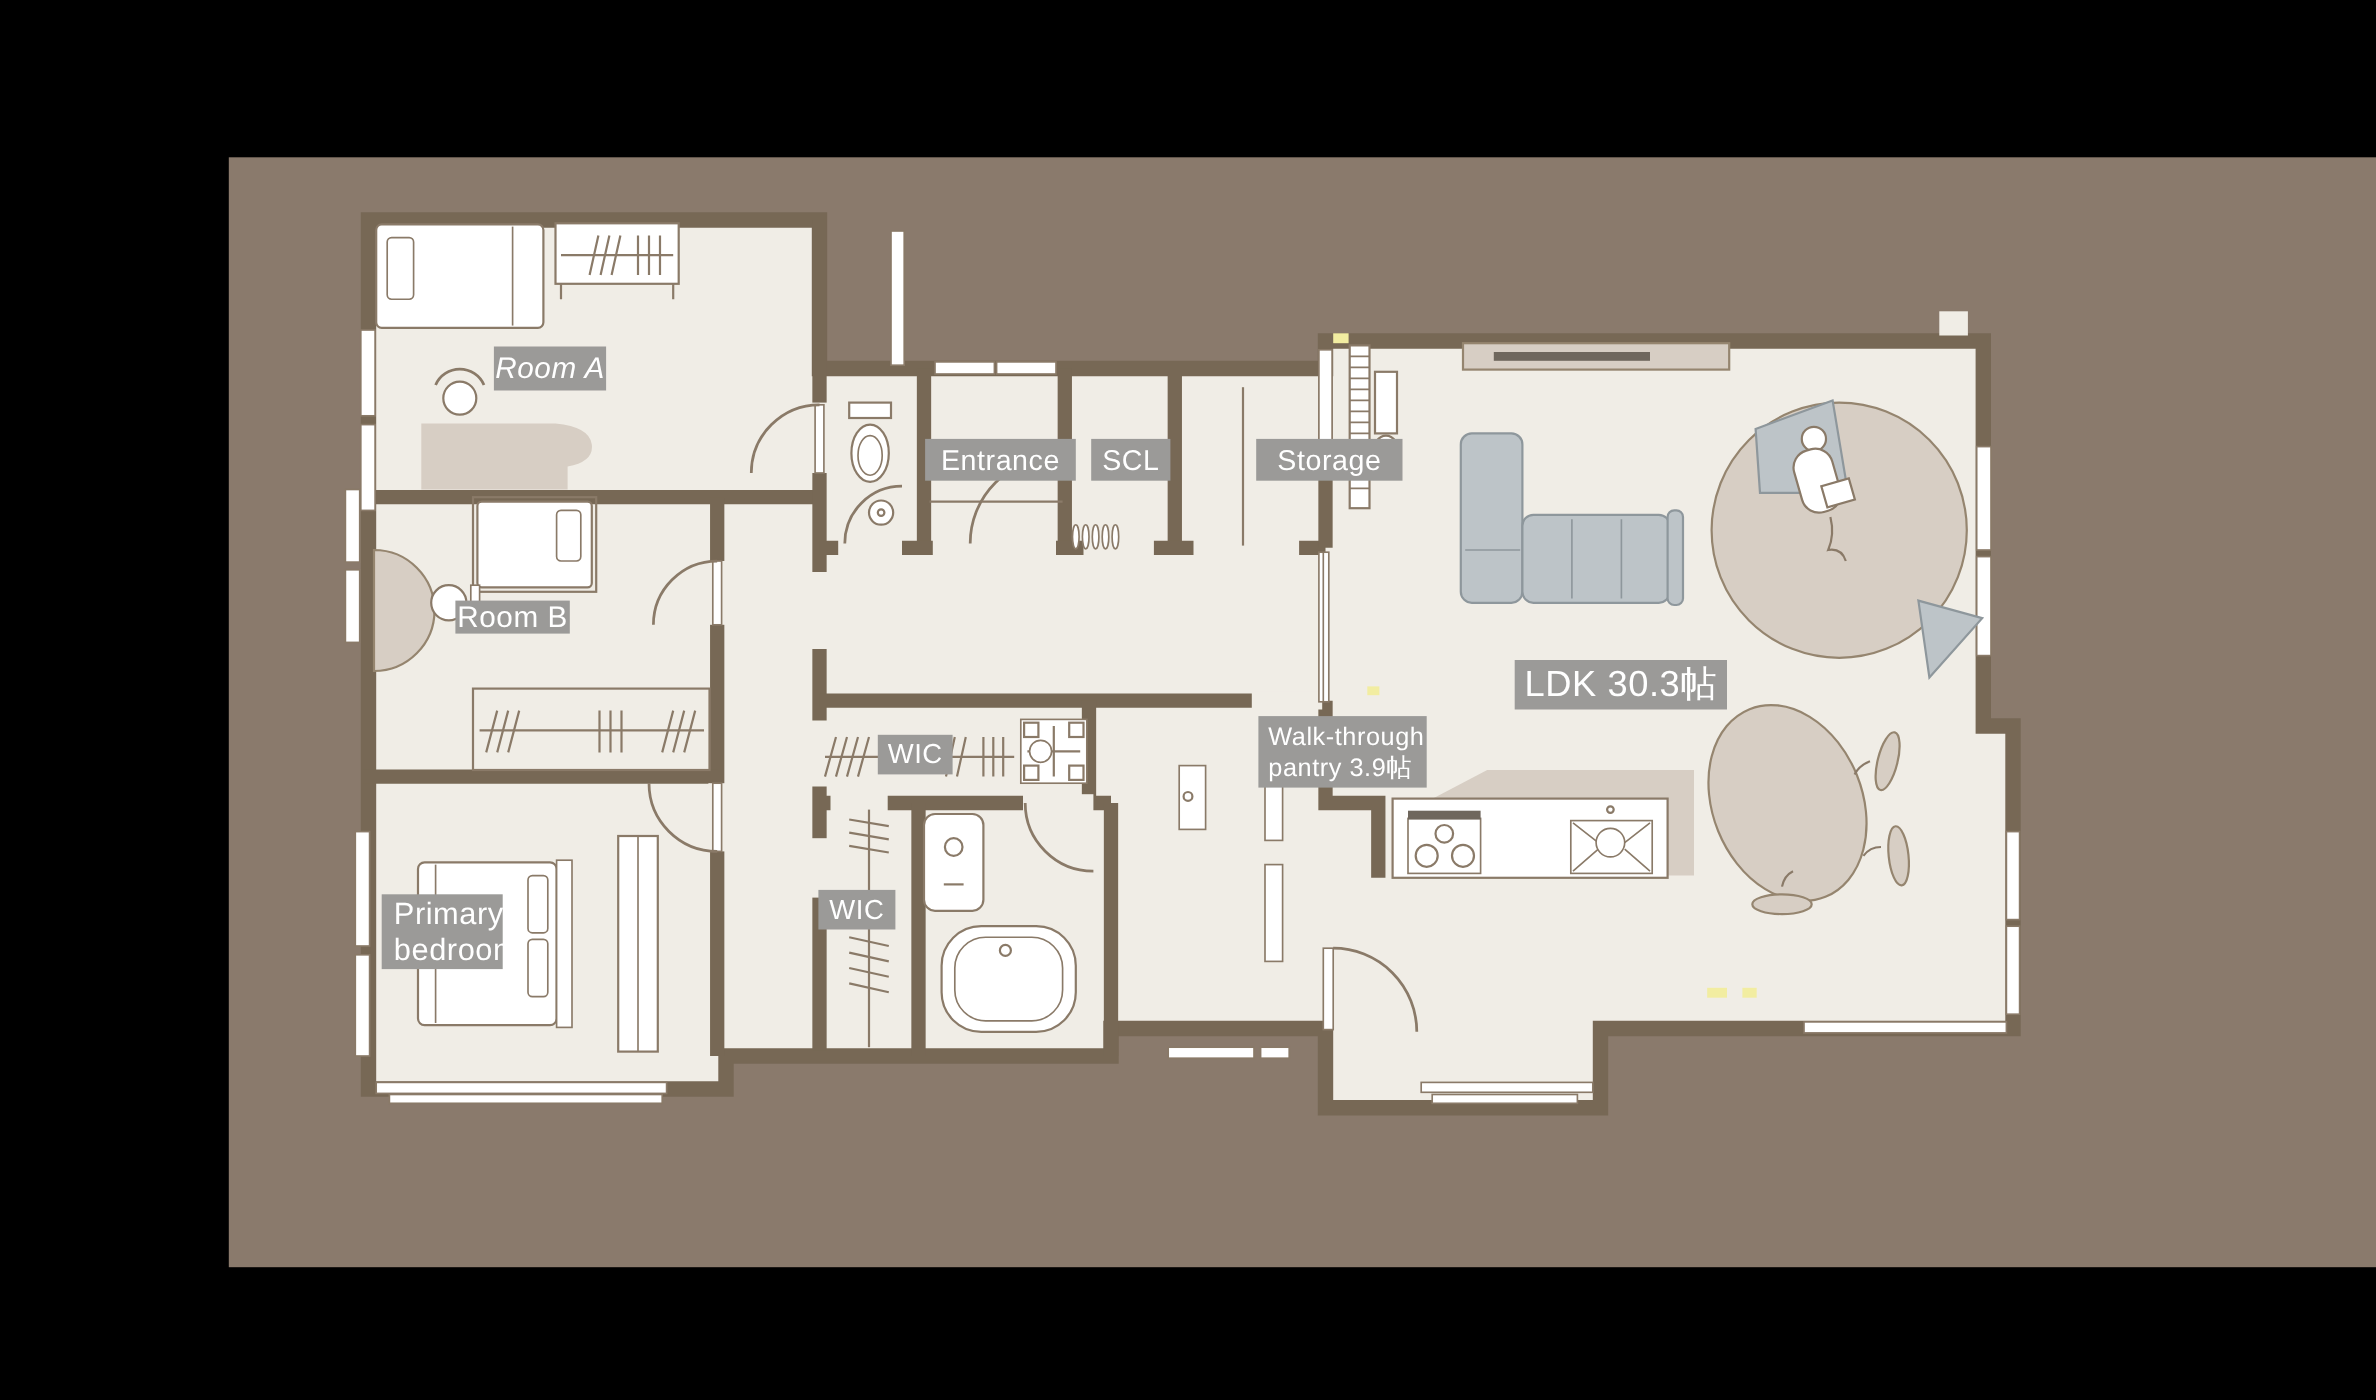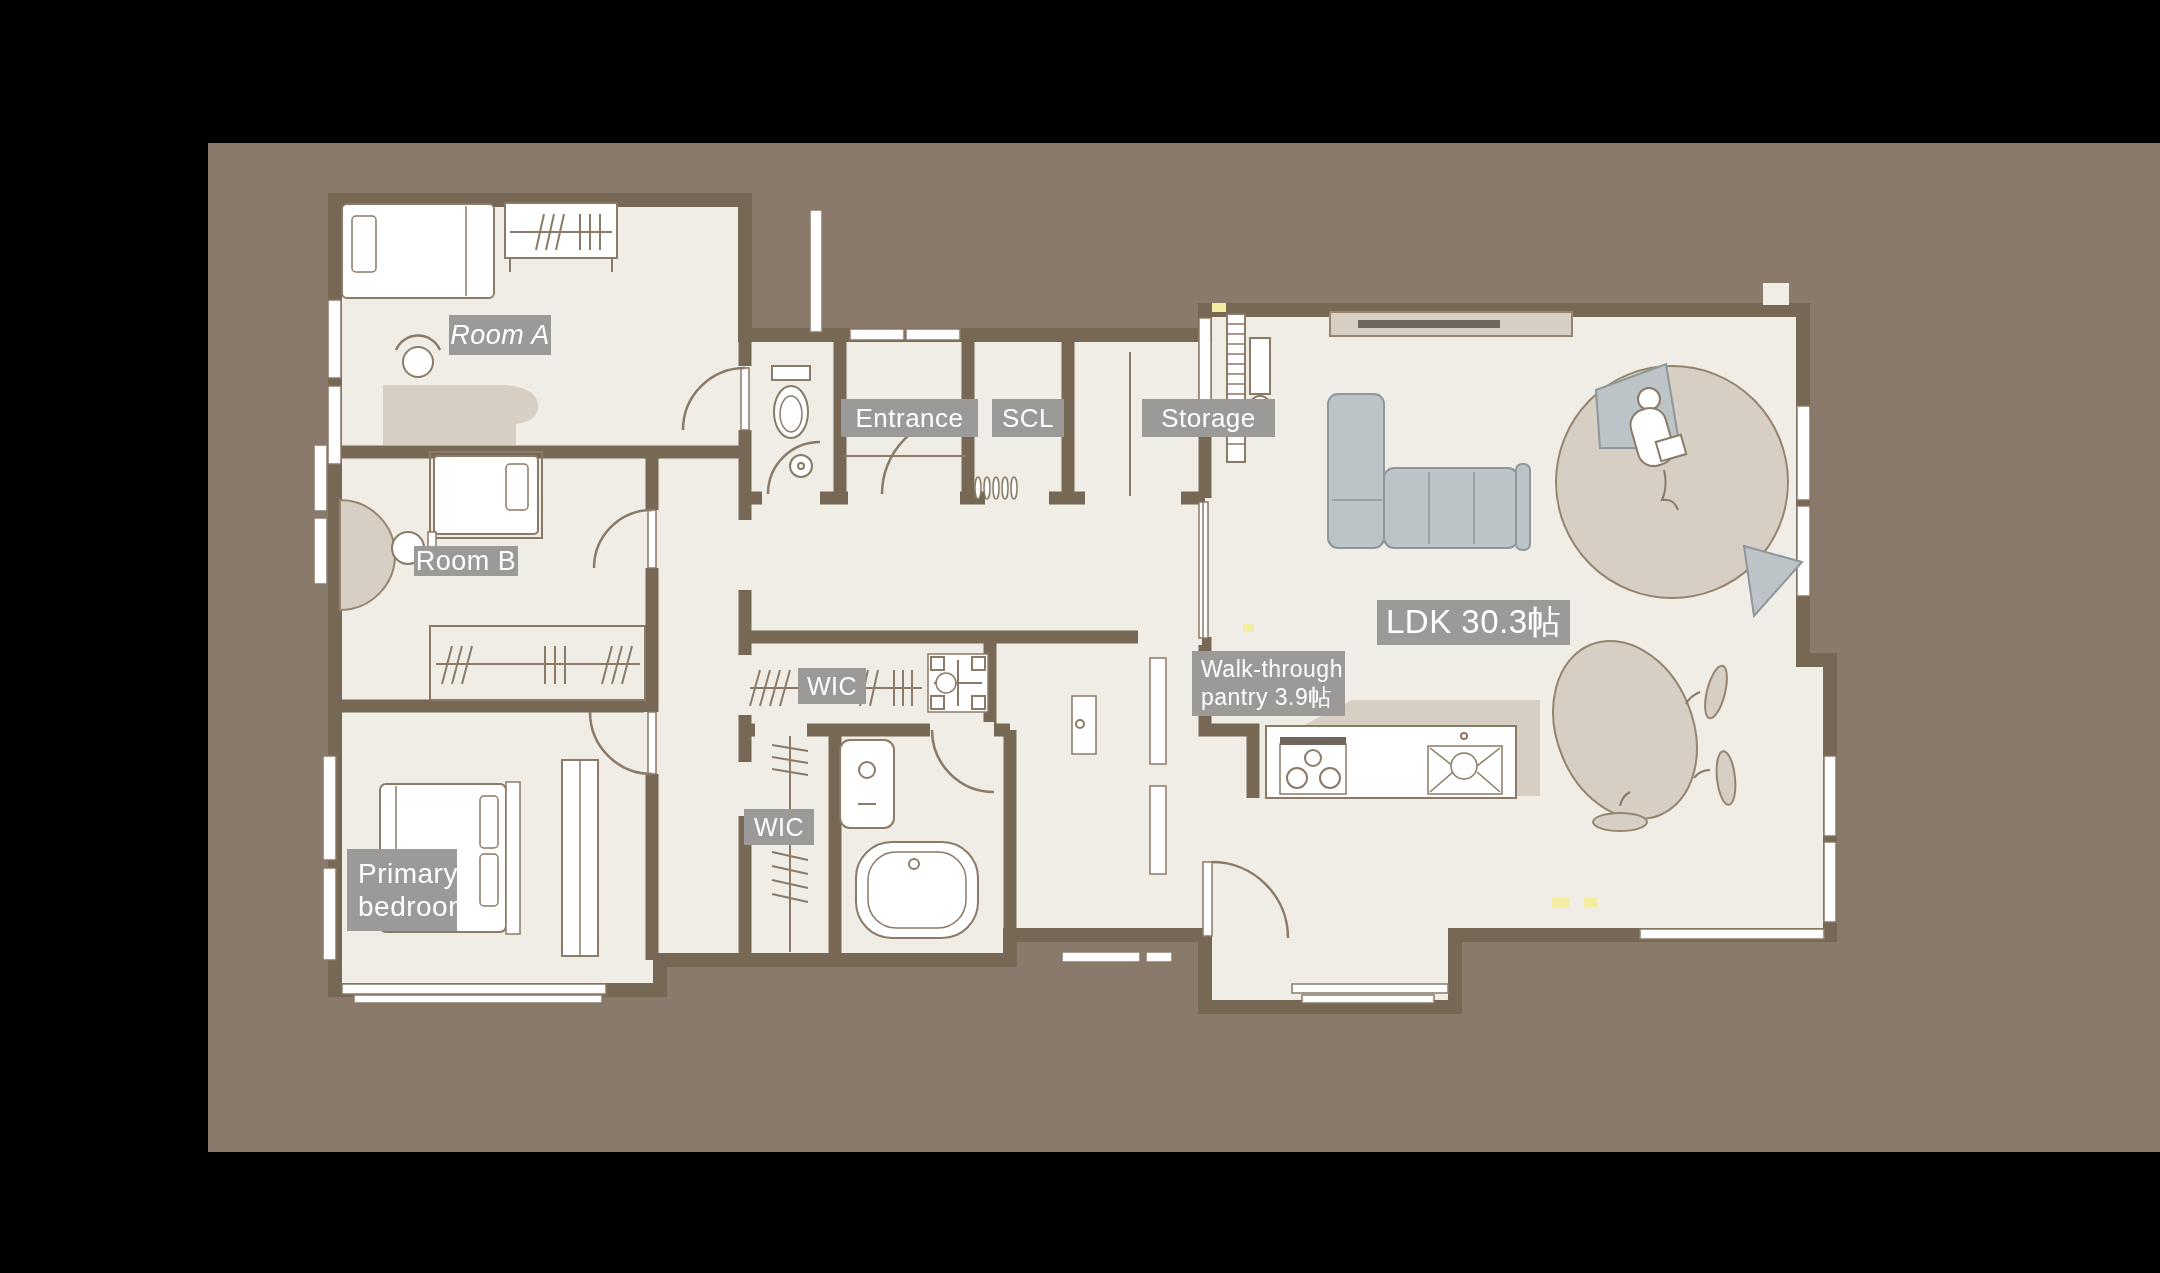--- a/index.html
+++ b/index.html
@@ -284,19 +284,19 @@
       <path class="thin15" d="M 1203,502 V 638"></path>
     </g>
   </svg>
 
   <div class="tag" style="left:449px;top:315px;width:102px;height:40px;font-size:27px;font-style:italic;">Room A</div>
   <div class="tag" style="left:414px;top:546px;width:104px;height:30px;font-size:27px;">Room B</div>
   <div class="tag" style="left:841px;top:399px;width:137px;height:38px;font-size:26px;">Entrance</div>
   <div class="tag" style="left:992px;top:399px;width:72px;height:38px;font-size:26px;">SCL</div>
   <div class="tag" style="left:1130px;top:399px;width:133px;height:38px;font-size:26px;margin-left:12px;">Storage</div>
   <div class="tag" style="left:1377px;top:600px;width:193px;height:45px;font-size:33px;">LDK 30.3帖</div>
-  <div class="tag multiline" style="left:1192px;top:651px;width:153px;height:65px;font-size:23px;padding-left:9px;">Walk-through
+  <div class="tag multiline" style="left:1144px;top:651px;width:153px;height:65px;font-size:23px;padding-left:9px;">Walk-through
 pantry 3.9帖</div>
   <div class="tag" style="left:798px;top:668px;width:68px;height:36px;font-size:25px;">WIC</div>
   <div class="tag" style="left:744px;top:809px;width:70px;height:36px;font-size:25px;">WIC</div>
-  <div class="tag multiline" style="left:347px;top:813px;width:110px;height:82px;font-size:28px;padding-left:11px;margin-top:36px;">Primary
+  <div class="tag multiline" style="left:347px;top:813px;width:110px;height:68px;font-size:28px;padding-left:11px;">Primary
 bedroom</div>
 </div>
 
 </body></html>

